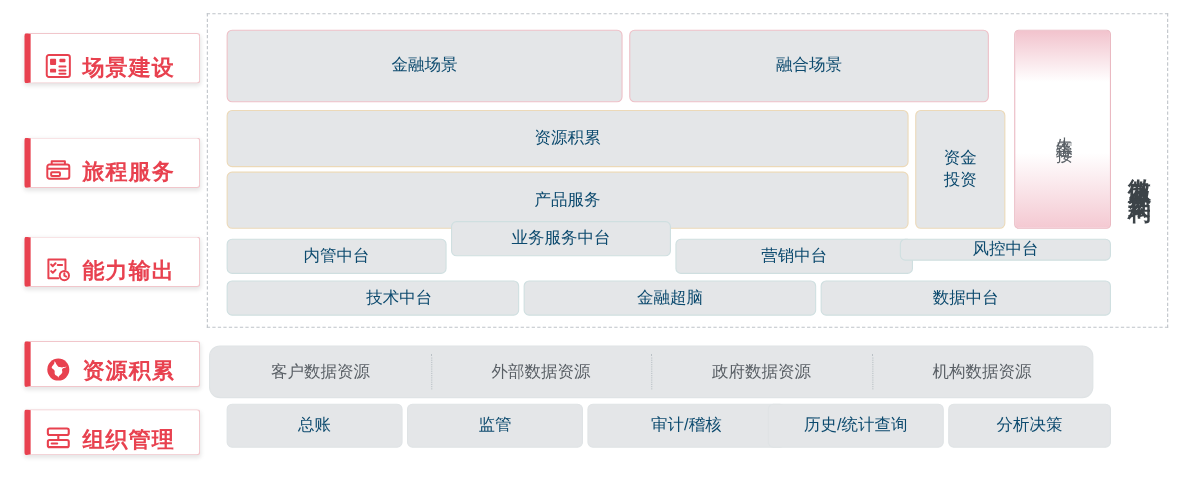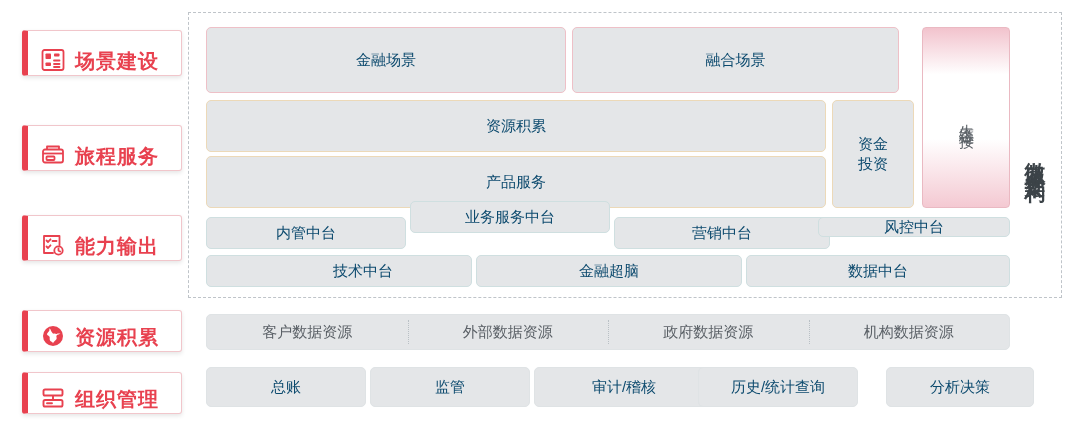--- a/index.html
+++ b/index.html
@@ -232,21 +232,21 @@
 <div class="bx bd-teal" style="left:206px;top:255px;width:266px;height:32px;padding-left:48px;">
   <span>技术中台</span>
 </div>
 <div class="bx bd-teal" style="left:476px;top:255px;width:266px;height:32px;">
   <span>金融超脑</span>
 </div>
 <div class="bx bd-teal" style="left:746px;top:255px;width:264px;height:32px;">
   <span>数据中台</span>
 </div>
 
-<div class="res-row" style="left:206px;top:314px;width:804px;height:36px;">
+<div class="res-row" style="left:190px;top:314px;width:804px;height:48px;border-radius:10px;">
   <div class="res-cell">
     <span>客户数据资源</span>
   </div>
   <div class="res-cell">
     <span>外部数据资源</span>
   </div>
   <div class="res-cell">
     <span>政府数据资源</span>
   </div>
   <div class="res-cell">
@@ -259,15 +259,15 @@
 </div>
 <div class="bx bd-none" style="left:370px;top:367px;width:160px;height:40px;">
   <span>监管</span>
 </div>
 <div class="bx bd-none" style="left:534px;top:367px;width:180px;height:40px;">
   <span>审计/稽核</span>
 </div>
 <div class="bx bd-none" style="left:698px;top:367px;width:160px;height:40px;">
   <span>历史/统计查询</span>
 </div>
-<div class="bx bd-none" style="left:862px;top:367px;width:148px;height:40px;margin-left:24px;">
+<div class="bx bd-none" style="left:862px;top:367px;width:148px;height:40px;">
   <span>分析决策</span>
 </div>
 
 </body></html>

